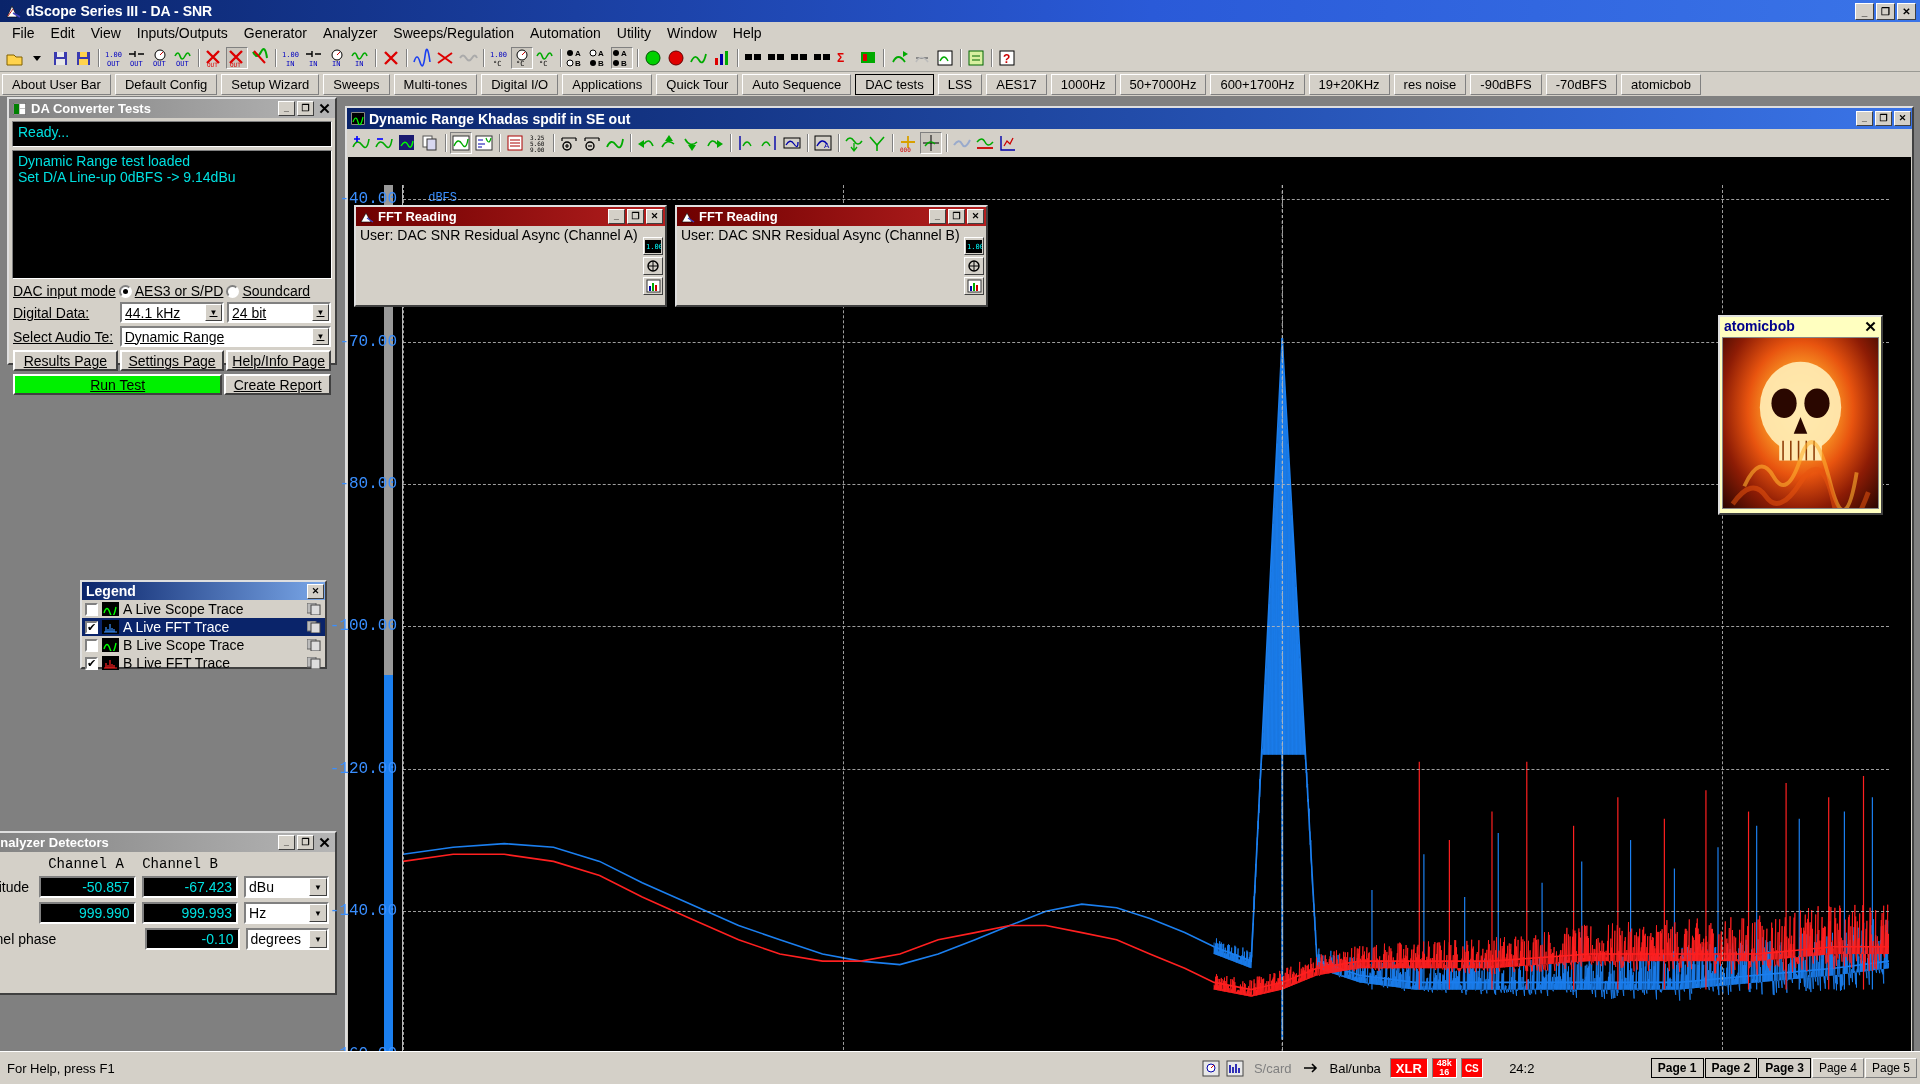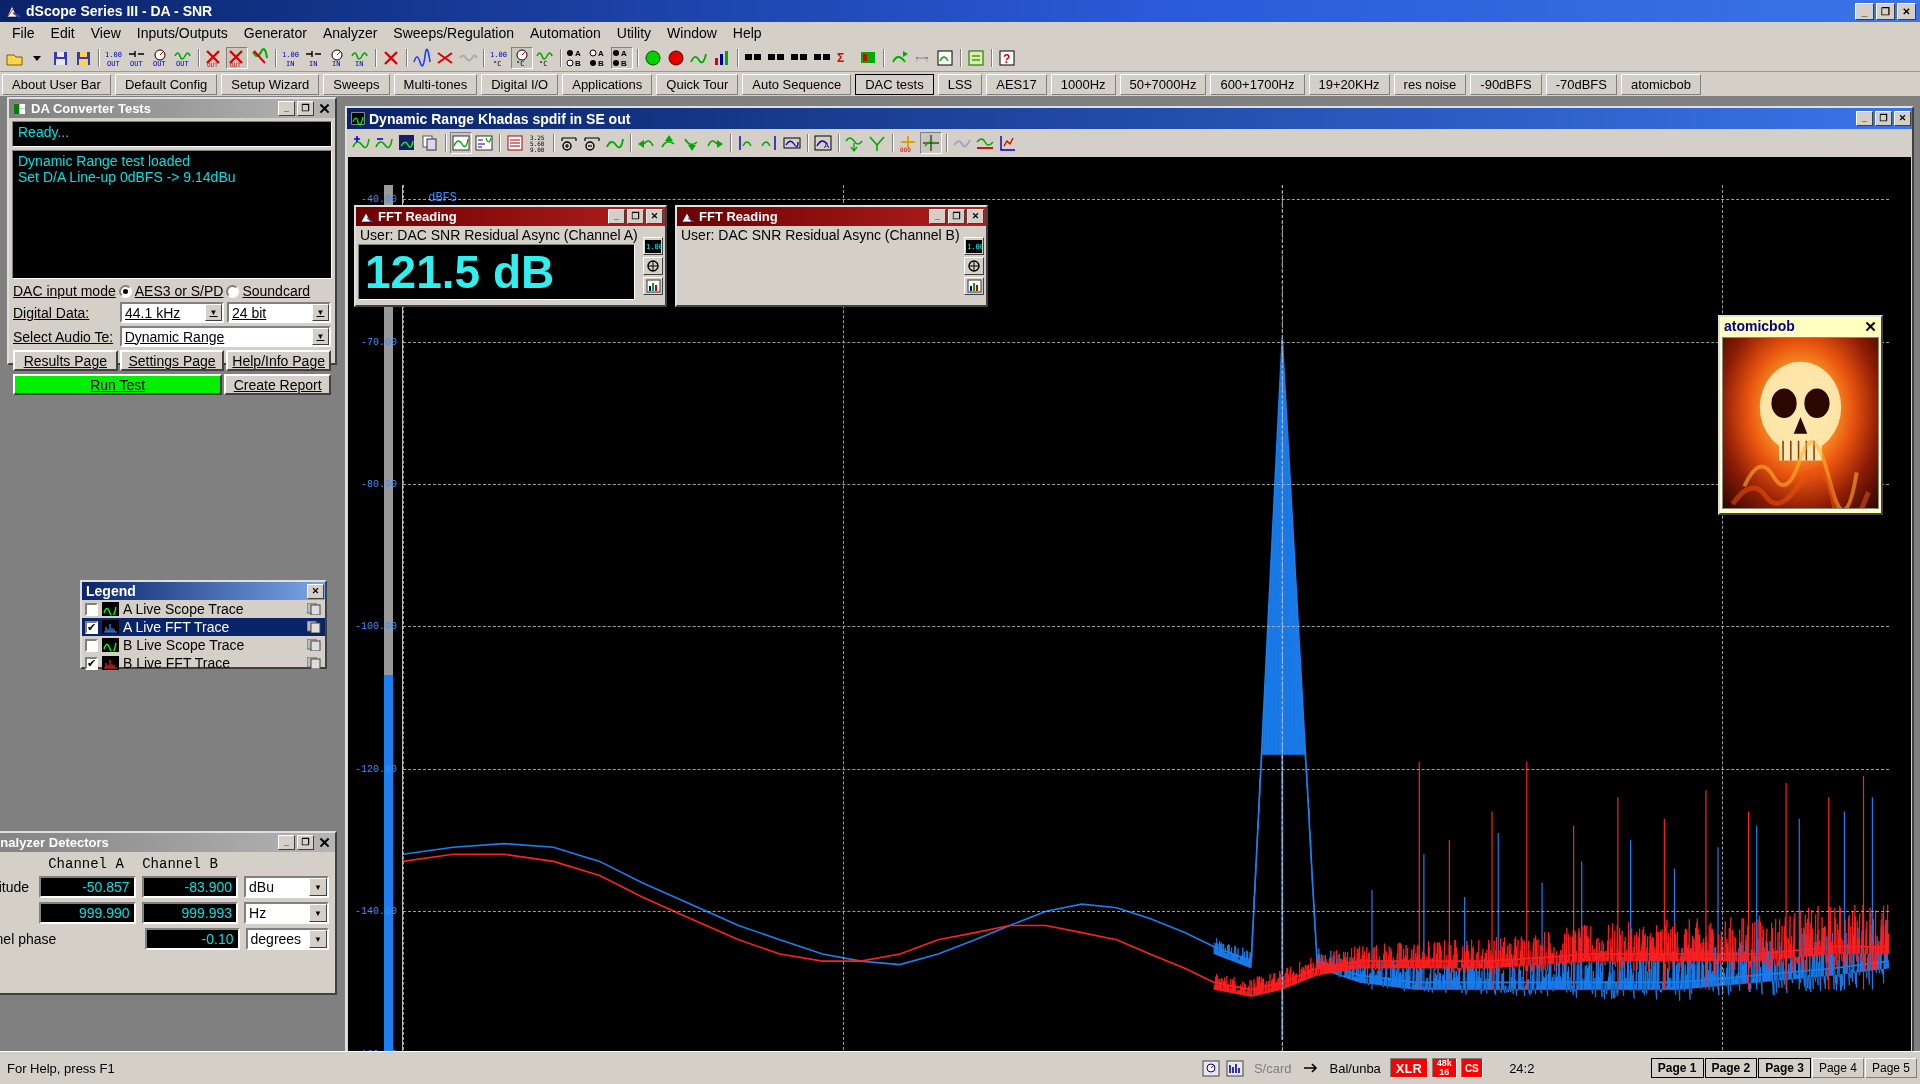--- a/index.html
+++ b/index.html
@@ -97,21 +97,21 @@
   
   #graph{left:345px;top:9px;width:1569px;height:1027px;border-width:2px;}
   .g-title{height:21px;background:linear-gradient(90deg,#0a246a,#3a74e8);color:#fff;font-weight:bold;
     font-size:14px;display:flex;align-items:center;padding-left:3px;}
   .g-toolbar{height:28px;background:#d4d0c8;display:flex;align-items:center;gap:1px;padding:1px 3px;}
   .g-canvas{position:relative;background:#000;height:calc(100% - 21px - 28px - 22px);margin:0 1px;}
 
   .plot{position:absolute;left:55px;top:28px;right:22px;bottom:34px;}
   .ylabel{position:absolute;left:0;top:6px;width:54px;text-align:right;color:#3a8fff;font-size:12px;
     font-family:"Liberation Mono",monospace;}
-  .ytick{position:absolute;right:100%;margin-right:6px;transform:translateY(-50%);color:#3a8fff;font-size:10px;
+  .ytick{position:absolute;right:100%;margin-right:6px;transform:translateY(-50%);color:#3a8fff;font-size:16px;
     font-family:"Liberation Mono",monospace;white-space:nowrap;}
   .gridline-h{position:absolute;left:0;right:0;border-top:1px dashed #b9b9b9;opacity:.85;}
   .gridline-v{position:absolute;top:0;bottom:0;border-left:1px dashed #b9b9b9;opacity:.85;}
   .axis-y{position:absolute;left:-1px;top:0;bottom:0;width:1px;background:#b9b9b9;}
   .lbar{position:absolute;left:-19px;width:9px;background:#999;}
   .lbar.blue{background:#1b7fef;}
 
   
   .fftwin{position:absolute;background:#d4d0c8;border:2px solid;border-color:#dfdfdf #404040 #404040 #dfdfdf;}
   .fft-title{height:19px;background:linear-gradient(90deg,#6e0000,#b41f1f);color:#fff;font-weight:bold;
@@ -607,21 +607,21 @@
       </div>
       <div class="ad-grid">
         <div class="ad-hdr">
           <span>Channel A</span>
           <span>Channel B</span>
         </div>
         <div id="adet-rows">
             <div class="ad-row">
               <span class="ad-lab">nplitude</span>
               <span class="field">-50.857</span>
-              <span class="field">-83.900</span>
+              <span class="field">-67.423</span>
               <span class="ucombo">
                 <span>dBu</span>
                 <span class="arrow">▼</span>
               </span>
             </div>
             <div class="ad-row">
               <span class="ad-lab">cy</span>
               <span class="field">999.990</span>
               <span class="field">999.993</span>
               <span class="ucombo">
@@ -903,23 +903,20 @@
                 </svg>
             </span>
             <span>FFT Reading</span>
             <span class="wbtns">
               <span class="wbtn">_</span>
               <span class="wbtn">❐</span>
               <span class="wbtn">✕</span>
             </span>
           </div>
           <div class="fft-user">User: DAC SNR Residual Async (Channel A)</div>
-          <div class="fft-readout" style="height:56px;margin-right:30px;">
-            <span class="fft-val">121.5 dB</span>
-          </div>
           <div class="fft-side">
             <span class="fft-sbtn">
                 <svg width="16" height="13">
                   <rect width="16" height="13" fill="#000"></rect>
                   <text x="1" y="9" font-size="7" fill="#0ff" font-family="monospace">1.00</text>
                 </svg>
               </span>
             <span class="fft-sbtn">
                 <svg width="15" height="14">
                   <circle cx="7" cy="7" r="5" fill="none" stroke="#000" stroke-width="1.4"></circle>

